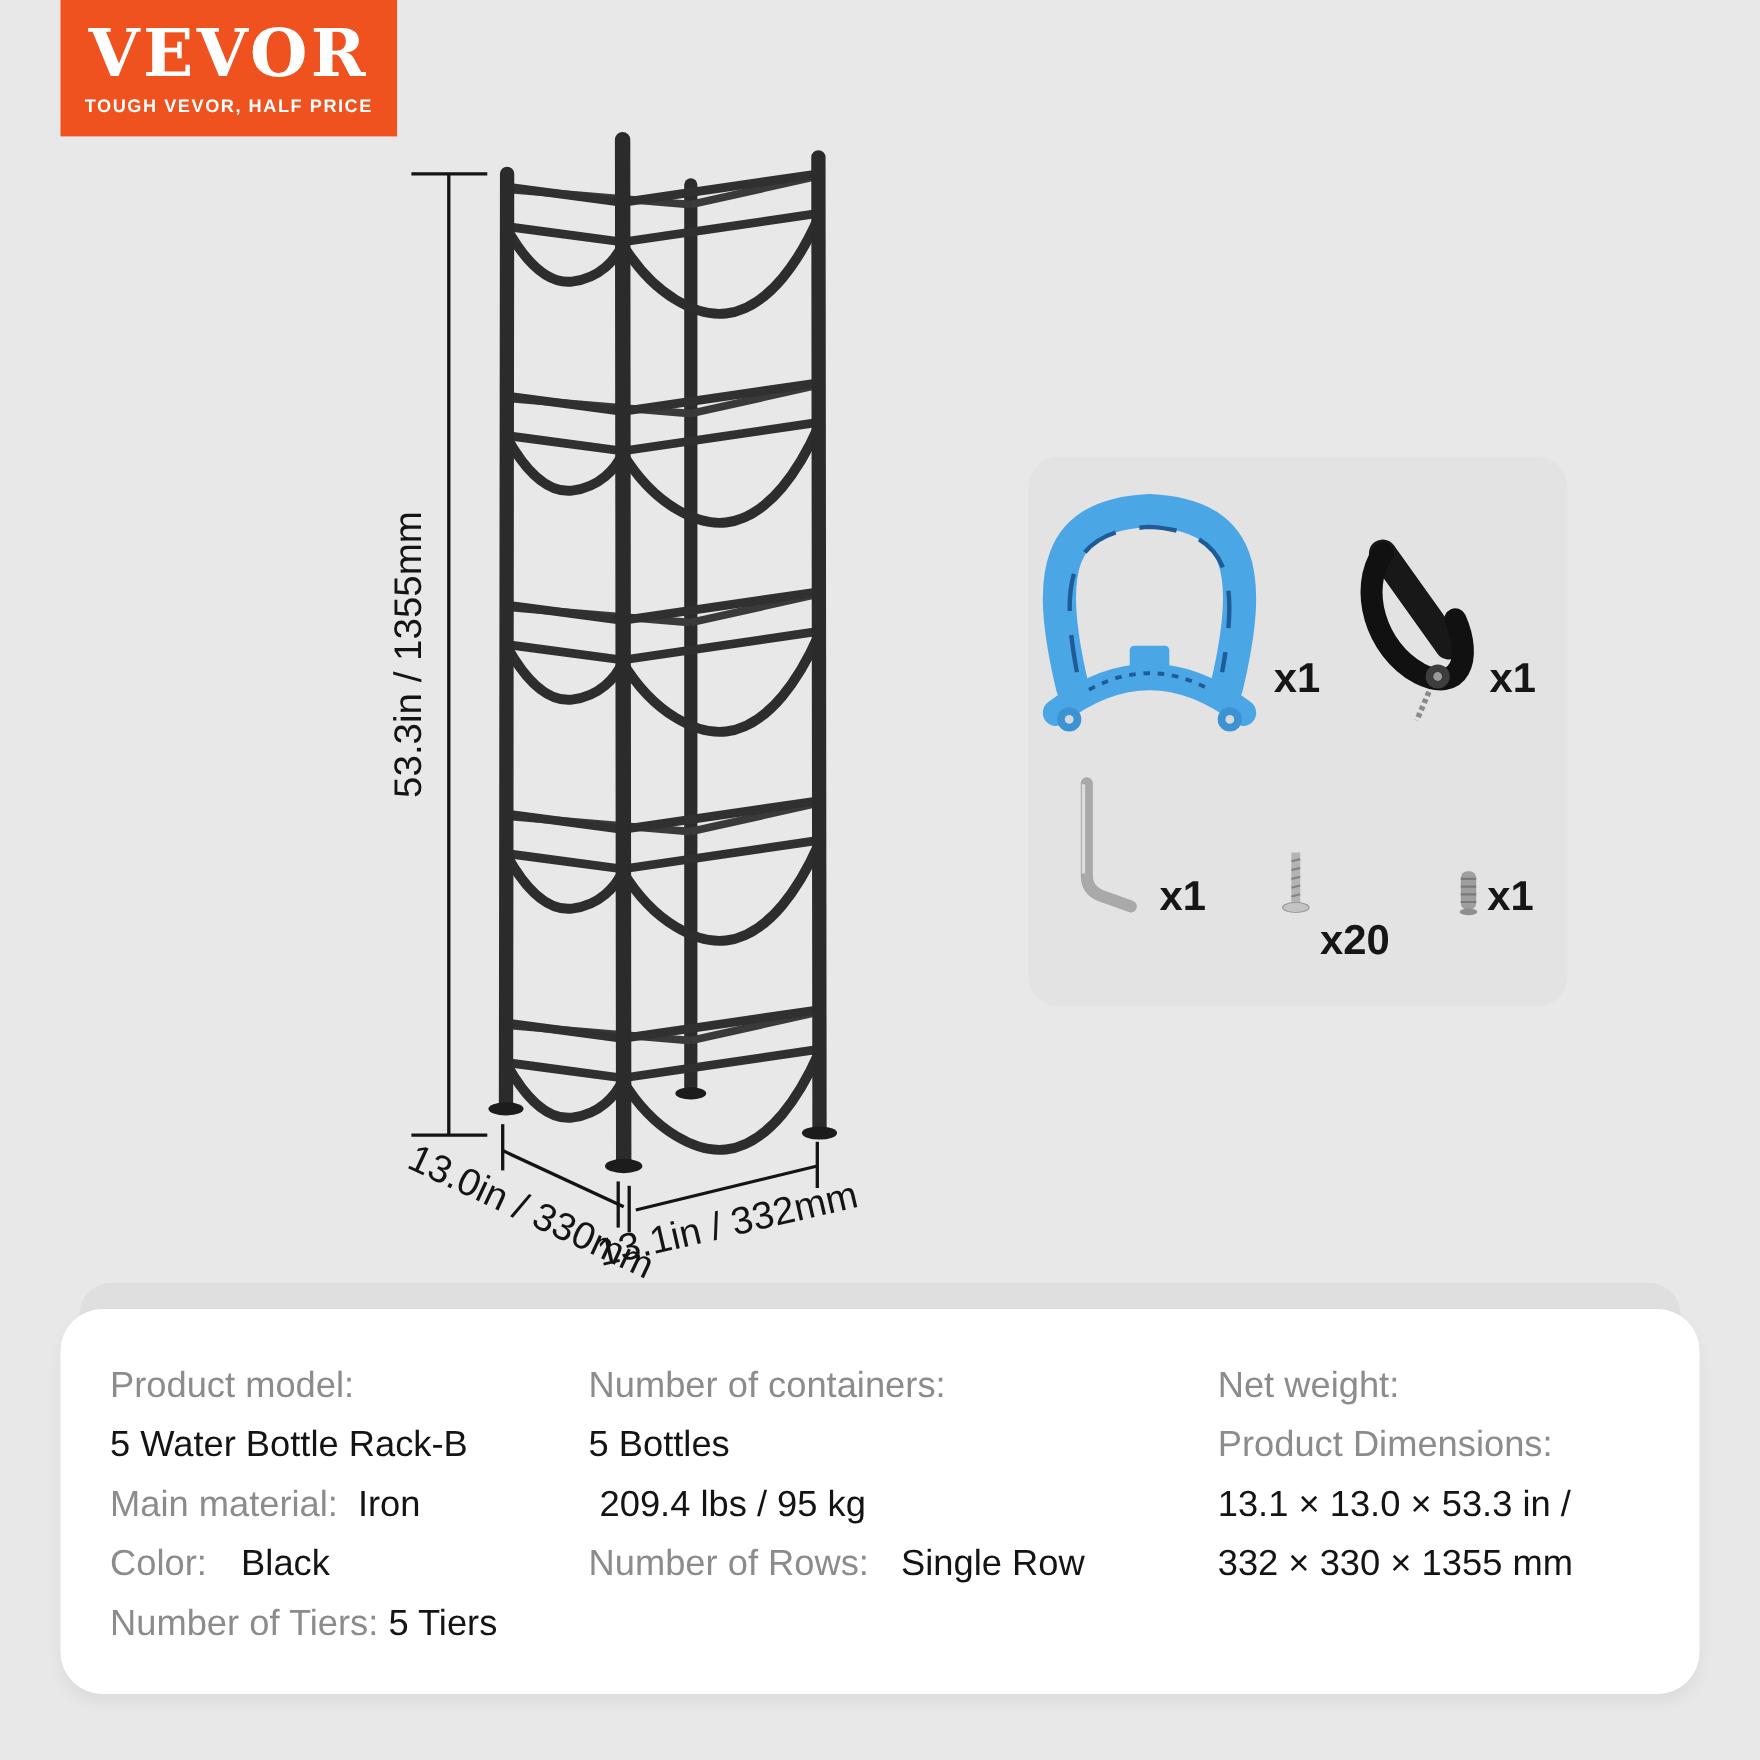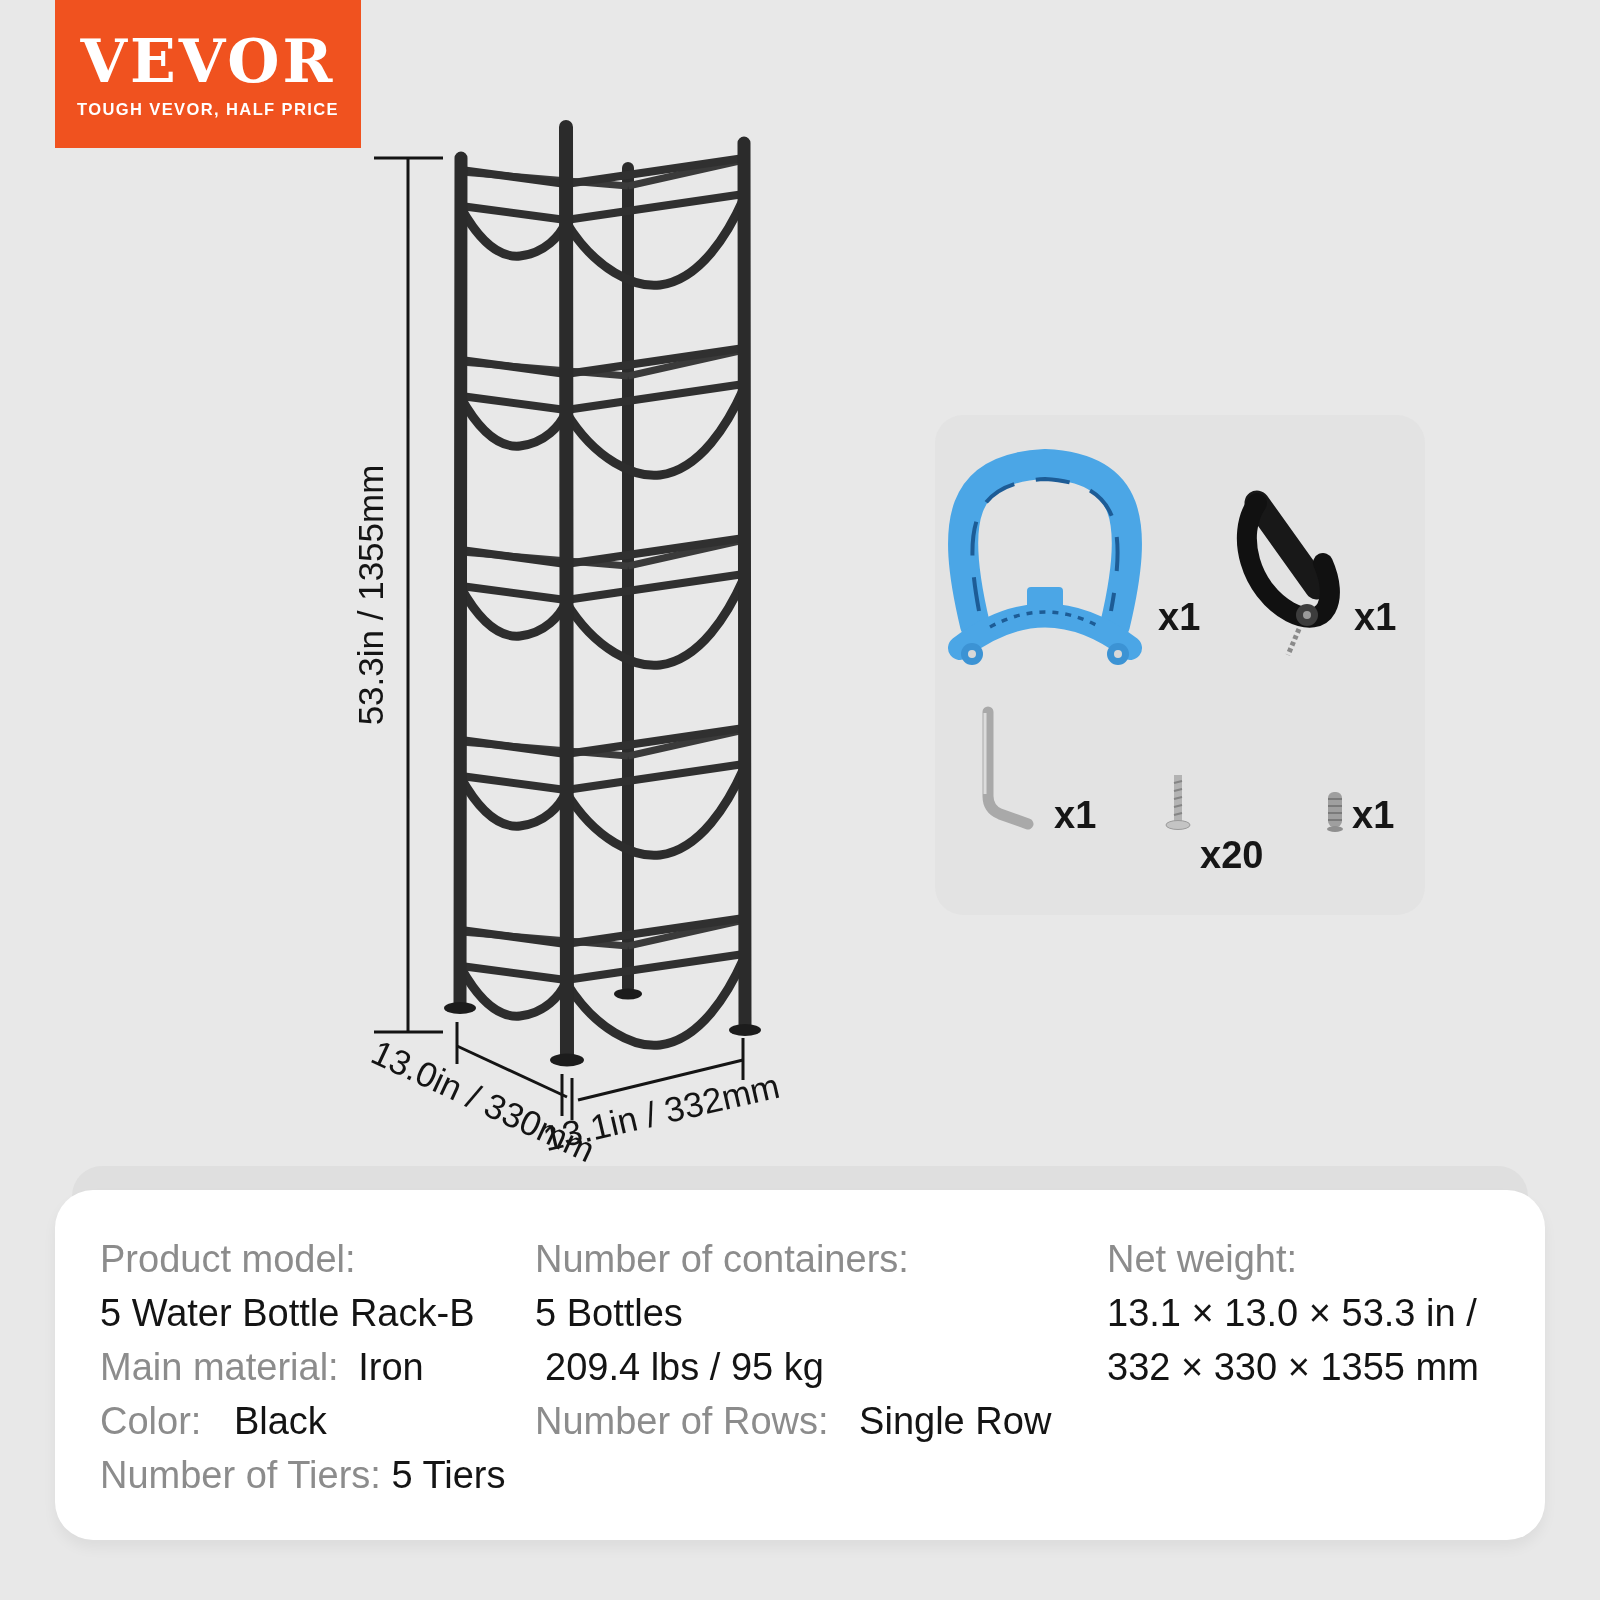--- a/index.html
+++ b/index.html
@@ -1,20 +1,20 @@
 <!DOCTYPE html>
 <html><head>
 <meta charset="utf-8">
 <style>
   html,body{margin:0;padding:0;background:#e8e8e8;}
   .canvas{position:relative;width:1600px;height:1600px;background:#e8e8e8;overflow:hidden;
           font-family:"Liberation Sans",sans-serif;}
 
   
-  .logo{position:absolute;left:55px;top:0;width:306px;height:148px;background:#f0521f;
+  .logo{position:absolute;left:55px;top:0;width:306px;height:124px;background:#f0521f;
         display:flex;flex-direction:column;align-items:center;justify-content:center;}
   .logo-name{font-family:"DejaVu Serif",serif;font-weight:bold;font-size:60px;line-height:60px;
              color:#ffffff;letter-spacing:3px;margin-top:2px;}
   .logo-tagline{font-size:16.5px;font-weight:bold;color:#ffffff;letter-spacing:1.4px;margin-top:9px;}
 
   
   .diagram-svg{position:absolute;left:0;top:0;}
 
   
   .acc-panel{position:absolute;left:935px;top:415px;width:490px;height:500px;
@@ -25,21 +25,21 @@
   .qty-strap{left:1354px;top:598px;}
   .qty-wrench{left:1054px;top:796px;}
   .qty-screw{left:1200px;top:836px;}
   .qty-anchor{left:1352px;top:796px;}
 
   
   .spec-backdrop{position:absolute;left:72px;top:1166px;width:1456px;height:360px;
                  background:#dfdfdf;border-radius:30px;}
   .spec-card{position:absolute;left:55px;top:1190px;width:1490px;height:350px;background:#ffffff;
              border-radius:38px;box-shadow:0 8px 14px rgba(0,0,0,0.05);}
-  .spec-col{position:absolute;top:1232px;font-size:38px;color:#141414;}
+  .spec-col{position:absolute;top:1232px;font-size:33px;color:#141414;}
   .spec-col .row{height:54px;line-height:54px;white-space:nowrap;}
   .col1{left:100px;}
   .col2{left:535px;}
   .col3{left:1107px;}
   .lab{color:#8c8c8c;}
   .val{color:#141414;}
   .gap-lg{margin-left:22px;}
   .gap-sm{margin-left:9px;}
   .gap-md{margin-left:20px;}
   .indent{padding-left:10px;}
@@ -190,20 +190,23 @@
       <span class="lab">Number of Rows:</span>
       <span class="val gap-md">Single Row</span>
     </div>
   </div>
 
   <div class="spec-col col3">
     <div class="row">
       <span class="lab">Net weight:</span>
     </div>
     <div class="row">
+      <span class="lab">Product Dimensions:</span>
+    </div>
+    <div class="row">
       <span class="val">13.1 × 13.0 × 53.3 in /</span>
     </div>
     <div class="row">
       <span class="val">332 × 330 × 1355 mm</span>
     </div>
   </div>
 
 </div>
 
 </body></html>

